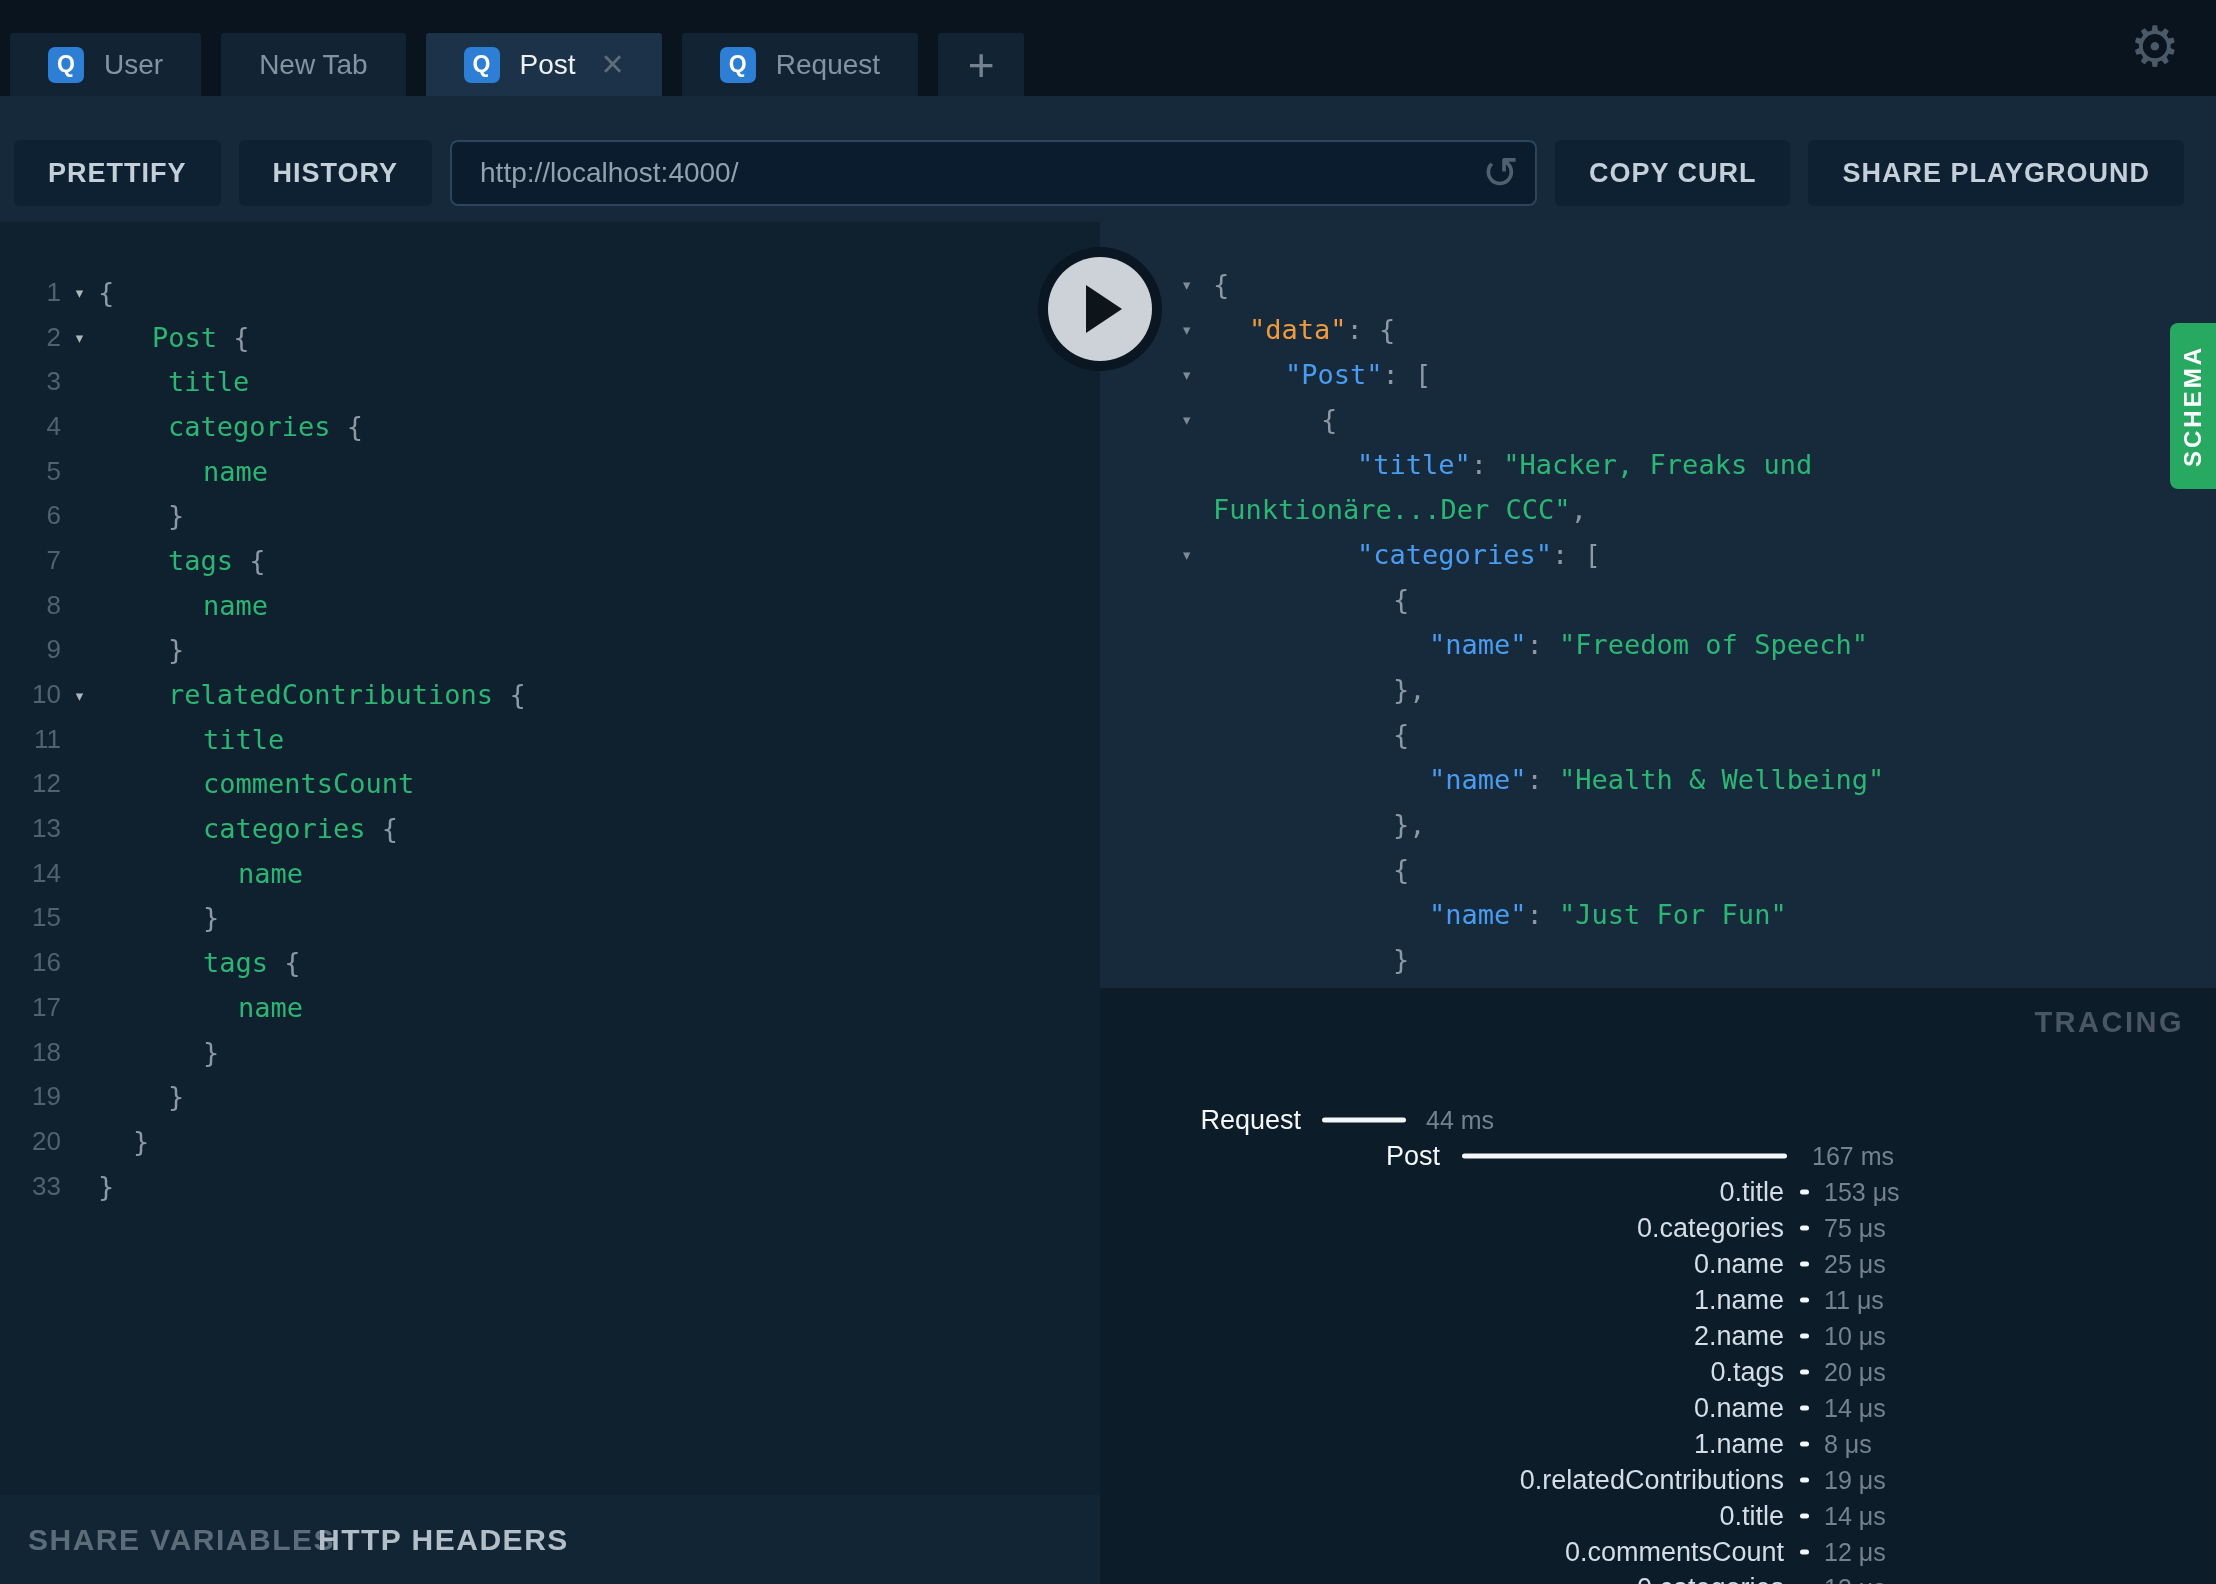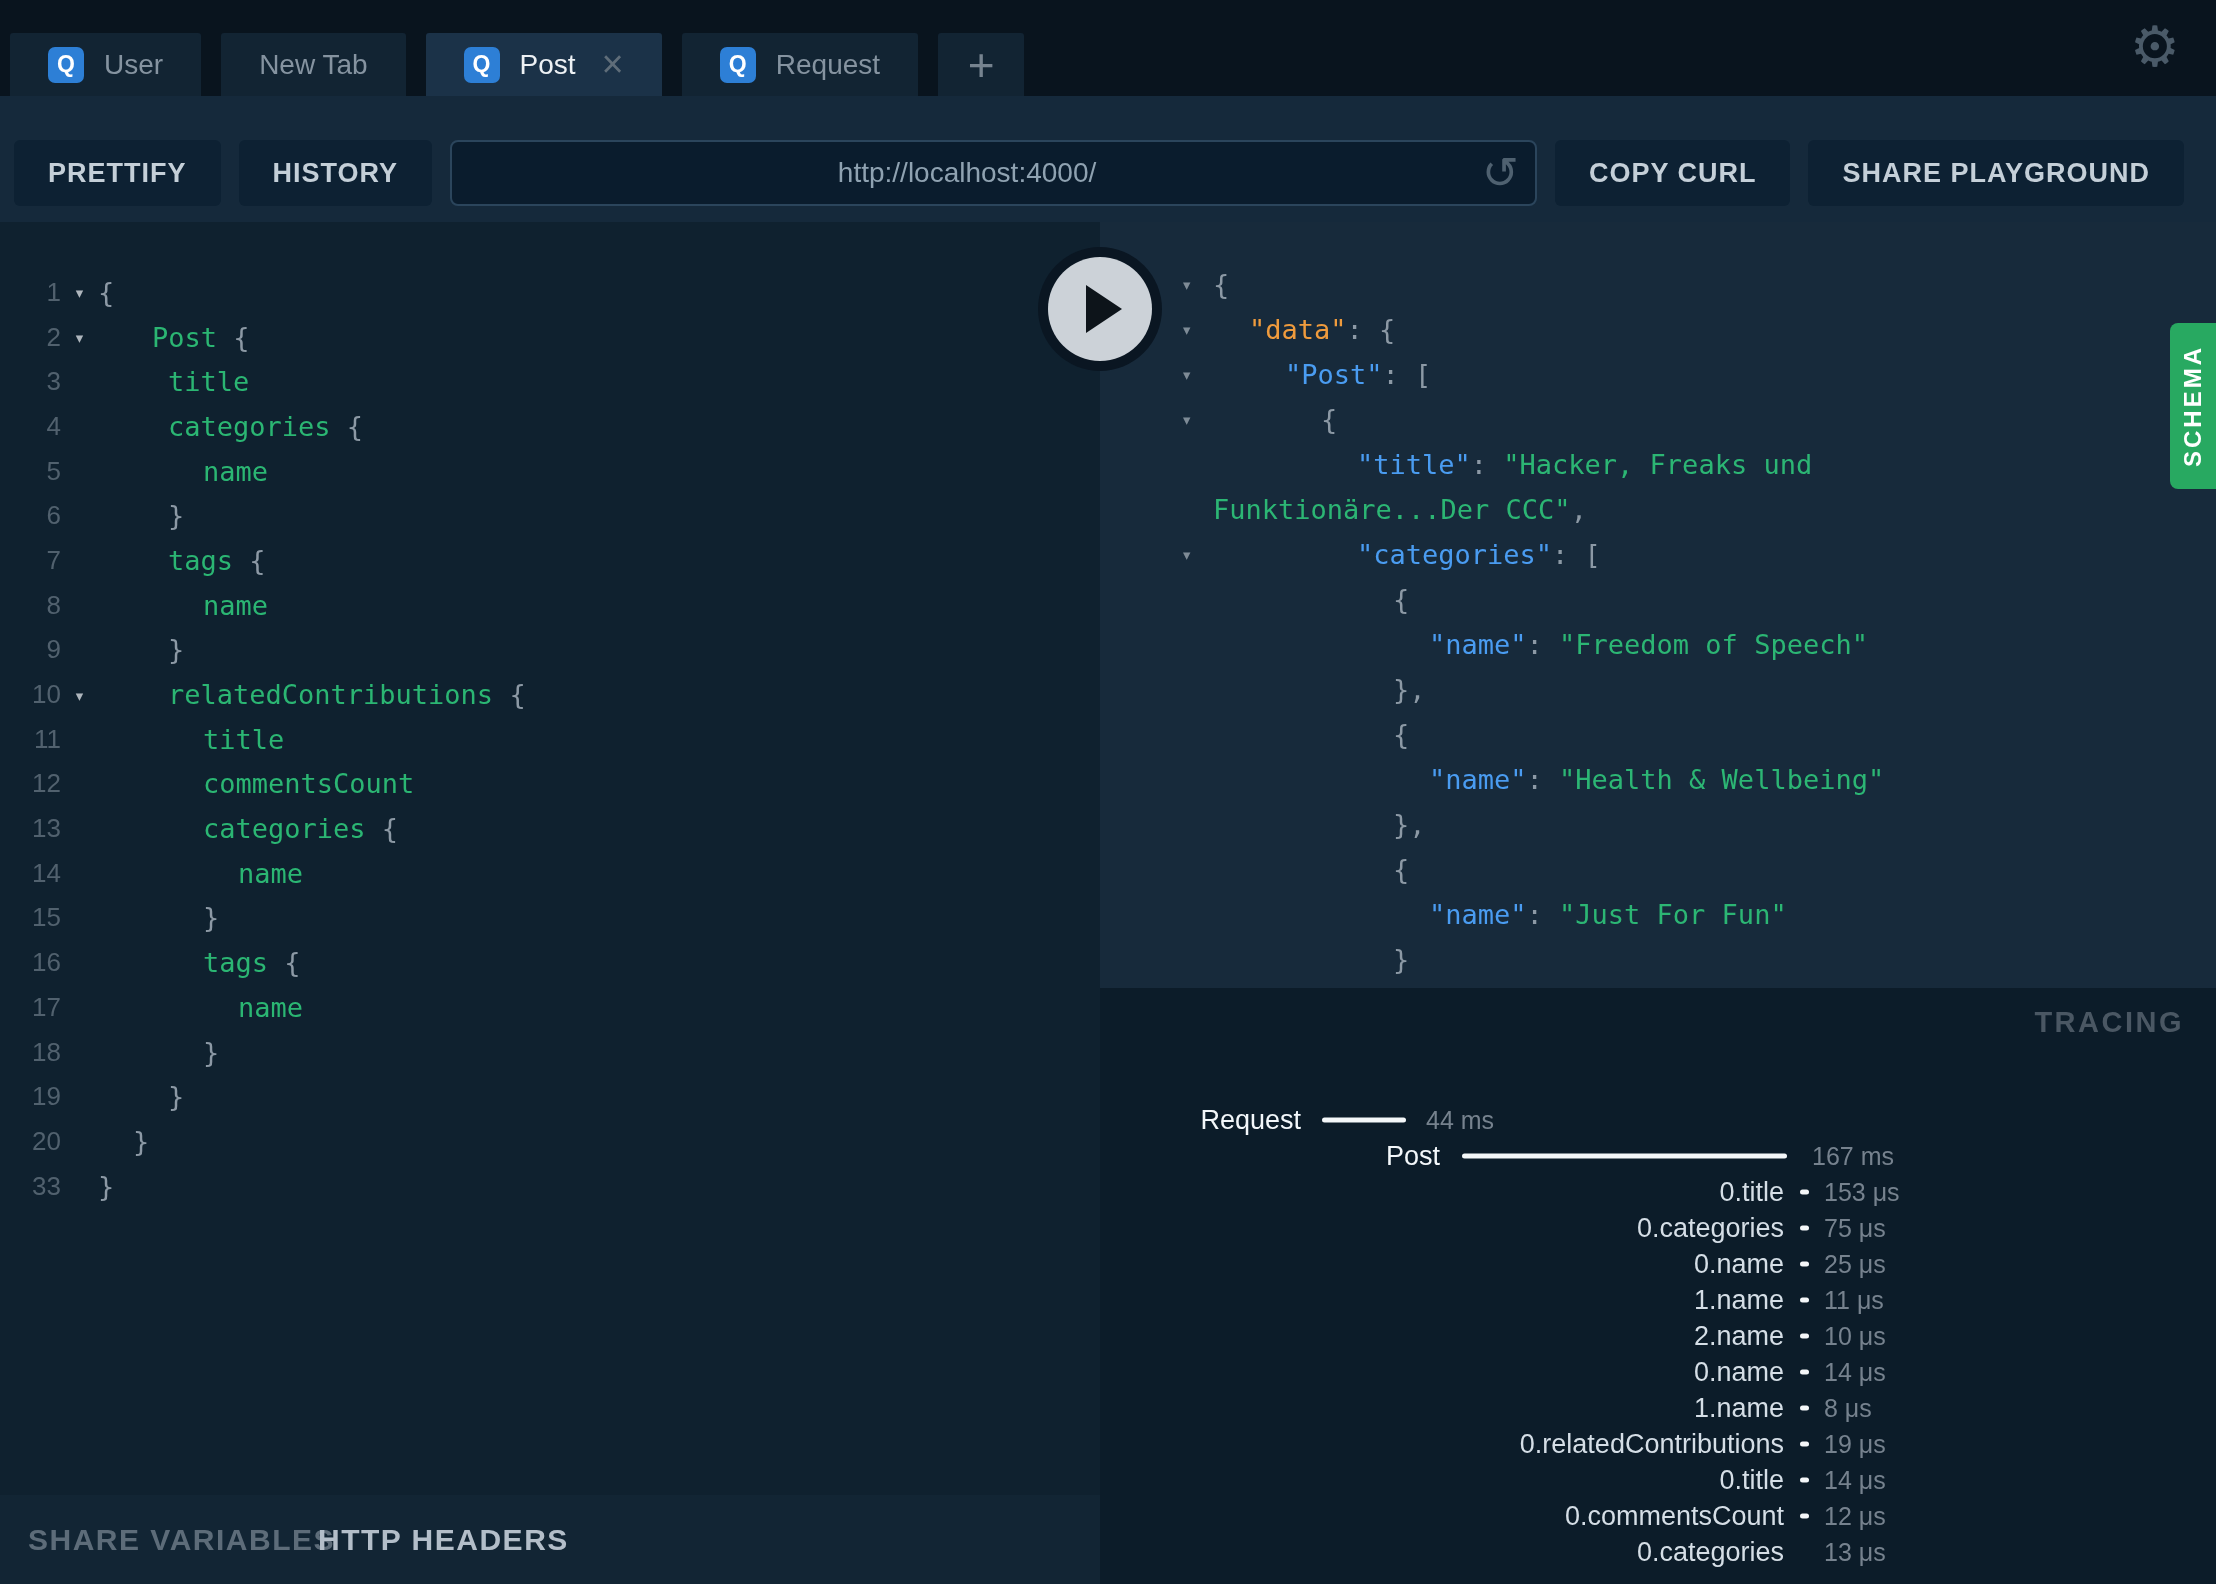--- a/index.html
+++ b/index.html
@@ -24,21 +24,21 @@
 
   
   .toolbar{position:absolute;left:0;top:96px;width:100%;height:126px;background:#15293b;
            display:flex;align-items:center;padding:28px 14px 0 14px;box-sizing:border-box;}
   .tbtn{height:66px;background:#0d2133;border-radius:6px;display:flex;align-items:center;
         padding:0 34px;color:#c4cfd8;font-size:27px;font-weight:bold;letter-spacing:1px;
         margin-right:18px;cursor:pointer;flex:none;}
   .urlbox{flex:1;height:66px;background:#0a1c2d;border:2px solid #2b455c;border-radius:8px;
           display:flex;align-items:center;margin-right:18px;box-sizing:border-box;}
   .urlbox input{flex:1;background:transparent;border:none;outline:none;color:#8fa2b1;
-                font-size:28px;padding:0 28px;font-family:"Liberation Sans",sans-serif;text-align:center;}
+                font-size:28px;padding:0 28px;font-family:"Liberation Sans",sans-serif;}
   .reload{color:#4f6170;font-size:44px;margin-right:16px;line-height:1;cursor:pointer;}
 
   
   .editor{position:absolute;left:0;top:222px;width:1100px;height:1273px;background:#0f212f;
           overflow:hidden;font-family:"DejaVu Sans Mono",monospace;font-size:27px;cursor:text;}
   .elines{padding-top:48px;}
   .eline{display:flex;height:44.7px;align-items:center;}
   .lnum{width:61px;text-align:right;color:#51616e;font-size:26px;flex:none;
         font-family:"Liberation Sans",sans-serif;}
   .fold{width:37px;text-align:center;color:#aeb6bd;font-size:19px;flex:none;}
@@ -336,20 +336,25 @@
           <span class="tlabel" style="width: 684px;">1.name</span>
           <span class="tbar" style="left: 700px; width: 9px;"></span>
           <span class="tvalue" style="left: 724px;">11 μs</span>
         </div>
         <div class="trow">
           <span class="tlabel" style="width: 684px;">2.name</span>
           <span class="tbar" style="left: 700px; width: 9px;"></span>
           <span class="tvalue" style="left: 724px;">10 μs</span>
         </div>
         <div class="trow">
+          <span class="tlabel" style="width: 684px;">0.tags</span>
+          <span class="tbar" style="left: 700px; width: 9px;"></span>
+          <span class="tvalue" style="left: 724px;">20 μs</span>
+        </div>
+        <div class="trow">
           <span class="tlabel" style="width: 684px;">0.name</span>
           <span class="tbar" style="left: 700px; width: 9px;"></span>
           <span class="tvalue" style="left: 724px;">14 μs</span>
         </div>
         <div class="trow">
           <span class="tlabel" style="width: 684px;">1.name</span>
           <span class="tbar" style="left: 700px; width: 9px;"></span>
           <span class="tvalue" style="left: 724px;">8 μs</span>
         </div>
         <div class="trow">

